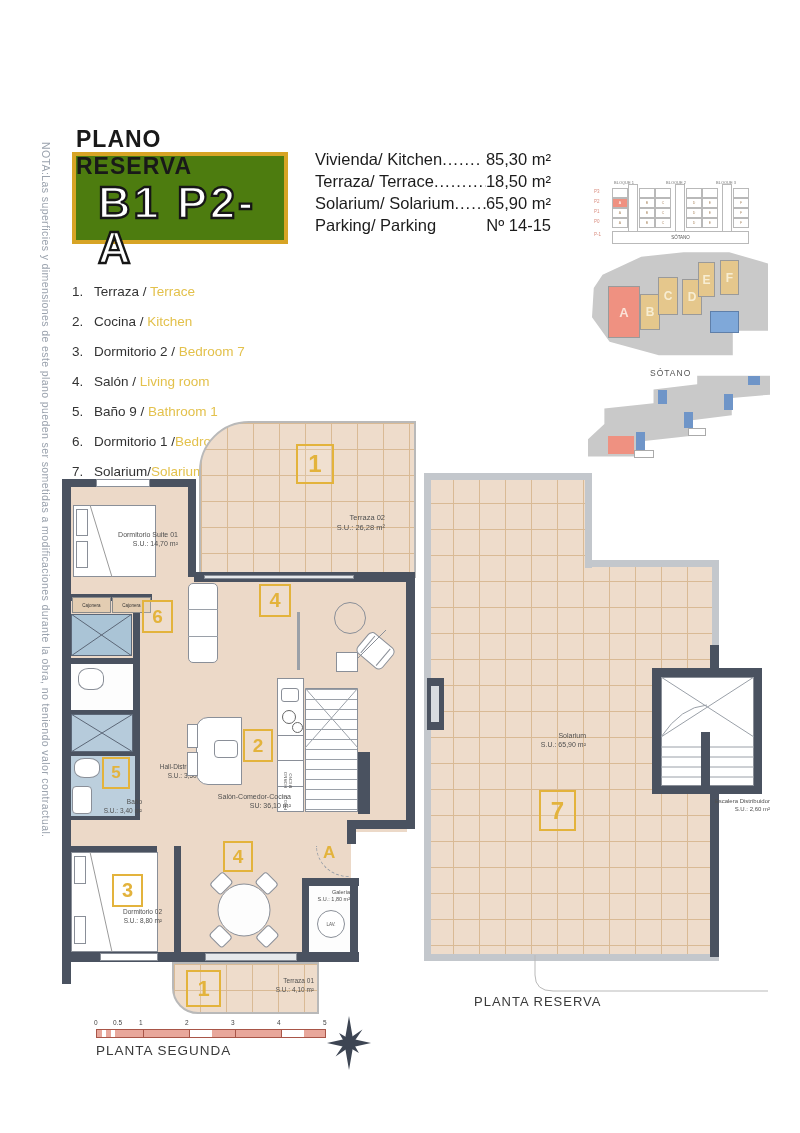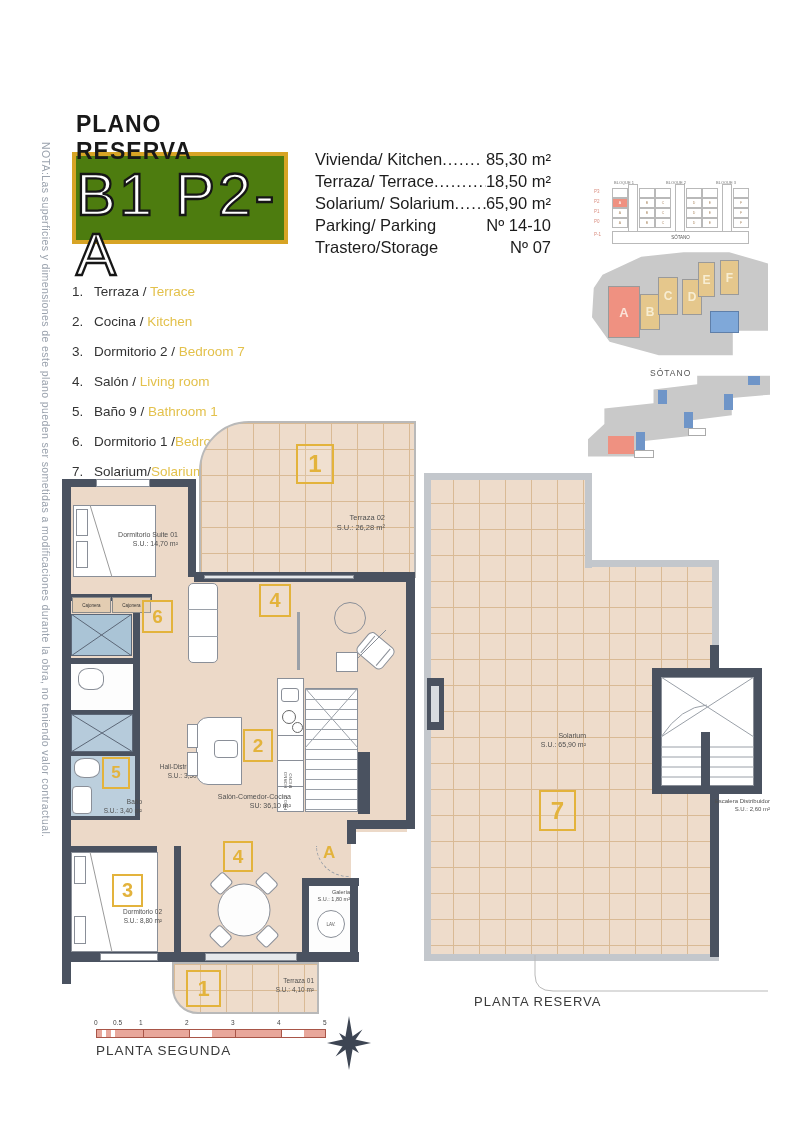--- a/index.html
+++ b/index.html
@@ -13,21 +13,21 @@
       background-image:linear-gradient(#d9ba95 1px,transparent 1px),linear-gradient(90deg,#d9ba95 1px,transparent 1px);
       background-size:26px 26px;}
   .fx{position:absolute;background:#fff;border:1px solid #8a8f98;box-sizing:border-box;}
   .bdg{position:absolute;border:2px solid #e3b33c;color:#e3b33c;font-weight:700;
        display:flex;align-items:center;justify-content:center;box-sizing:border-box;
        background:rgba(255,252,245,.12);}
   .lb{position:absolute;text-align:right;color:#4f4f4f;line-height:1.35;}
   .note{writing-mode:vertical-rl;font-size:10.5px;color:#9aa2ad;letter-spacing:.4px;}
   .ttl{border:4px solid #d7a425;display:flex;flex-direction:column;align-items:center;justify-content:center;background:#4d7c0f;}
   .ttl .l1{font-size:23px;font-weight:700;color:#191919;letter-spacing:1px;}
-  .ttl .l2{font-size:60px;font-weight:400;color:#fff;-webkit-text-stroke:2.3px #161616;letter-spacing:3px;line-height:1;}
+  .ttl .l2{font-size:45px;font-weight:700;color:#fff;-webkit-text-stroke:2.3px #161616;letter-spacing:3px;line-height:1;margin-left:22px;}
   .sum{width:236px;font-size:16.5px;color:#1c1c1c;}
   .sum .r{display:flex;align-items:baseline;height:22px;white-space:nowrap;}
   .sum .d{overflow:hidden;letter-spacing:1px;}
   .sum .v{margin-left:auto;}
   .leg .it{display:flex;font-size:13.5px;margin-bottom:15px;color:#333;}
   .leg .n{width:22px;}
   .leg .en{color:#e3c14c;}
   .ecell{position:absolute;width:16px;height:10px;border:1px solid #b9b9b9;background:#fff;
          font-size:3.5px;color:#b08f6a;display:flex;align-items:center;justify-content:center;box-sizing:border-box;}
   .tow{position:absolute;width:10px;border:1px solid #b9b9b9;background:#fff;box-sizing:border-box;}
@@ -66,25 +66,21 @@
         <span class="d">............</span>
         <span class="v">18,50 m²</span>
       </div>
     <div class="r">
         <span>Solarium/ Solarium</span>
         <span class="d">......</span>
         <span class="v">65,90 m²</span>
       </div>
     <div class="r">
         <span>Parking/ Parking</span>
-        <span class="v">Nº 14-10</span>
-      </div>
-    <div class="r">
-        <span>Trastero/Storage</span>
-        <span class="v">Nº 07</span>
+        <span class="v">Nº 14-15</span>
       </div>
   </div>
 
   <div class="a leg" style="left:72px;top:284px;width:215px;">
     <div class="it">
         <span class="n">1.</span>
         <span><span>Terraza / </span><span class="en">Terrace</span></span>
       </div>
     <div class="it">
         <span class="n">2.</span>

